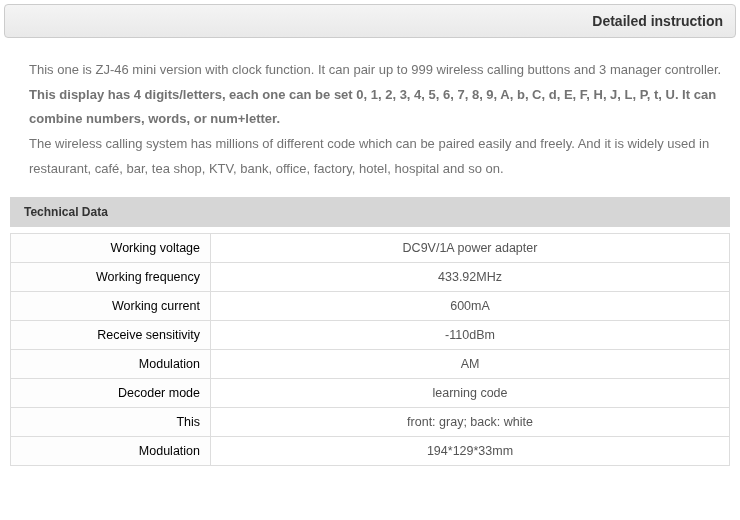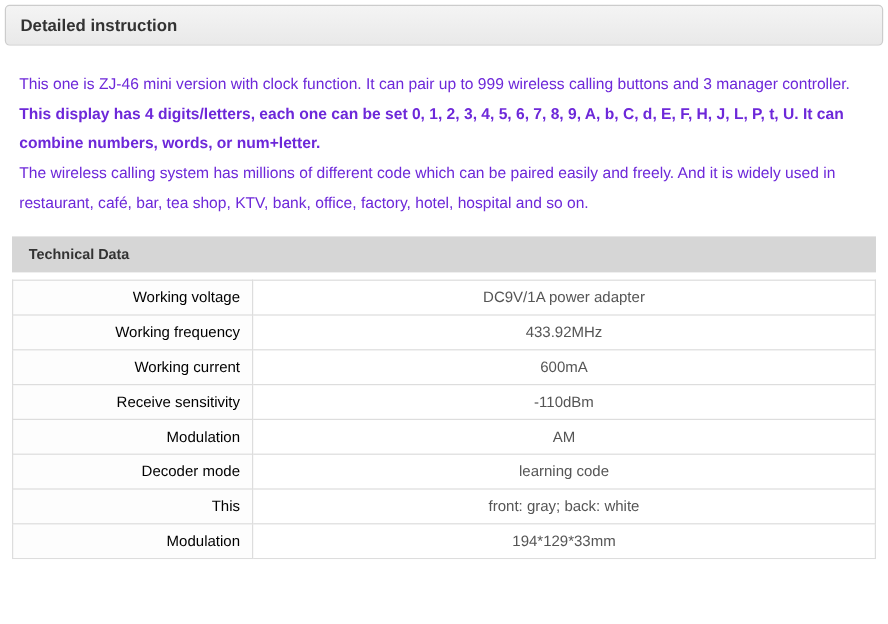--- a/index.html
+++ b/index.html
@@ -17,24 +17,25 @@
     border: 1px solid #ccc;
     border-radius: 4px;
     padding: 8px 12px;
     margin: 4px 4px 0 4px;
   }
   .header-bar h2 {
     margin: 0;
     font-size: 14px;
     font-weight: bold;
     color: #333;
+    text-align: right;
   }
   .content {
-    padding: 20px 16px 10px 16px;
-    color: #6d28d9;
+    padding: 20px 16px 10px 29px;
+    color: #737373;
     line-height: 1.9;
   }
   .content p { margin: 0; }
   .section-header {
     background: #d6d6d6;
     padding: 8px 14px;
     margin: 6px 10px 0 10px;
     font-weight: bold;
     font-size: 12px;
     color: #333;

